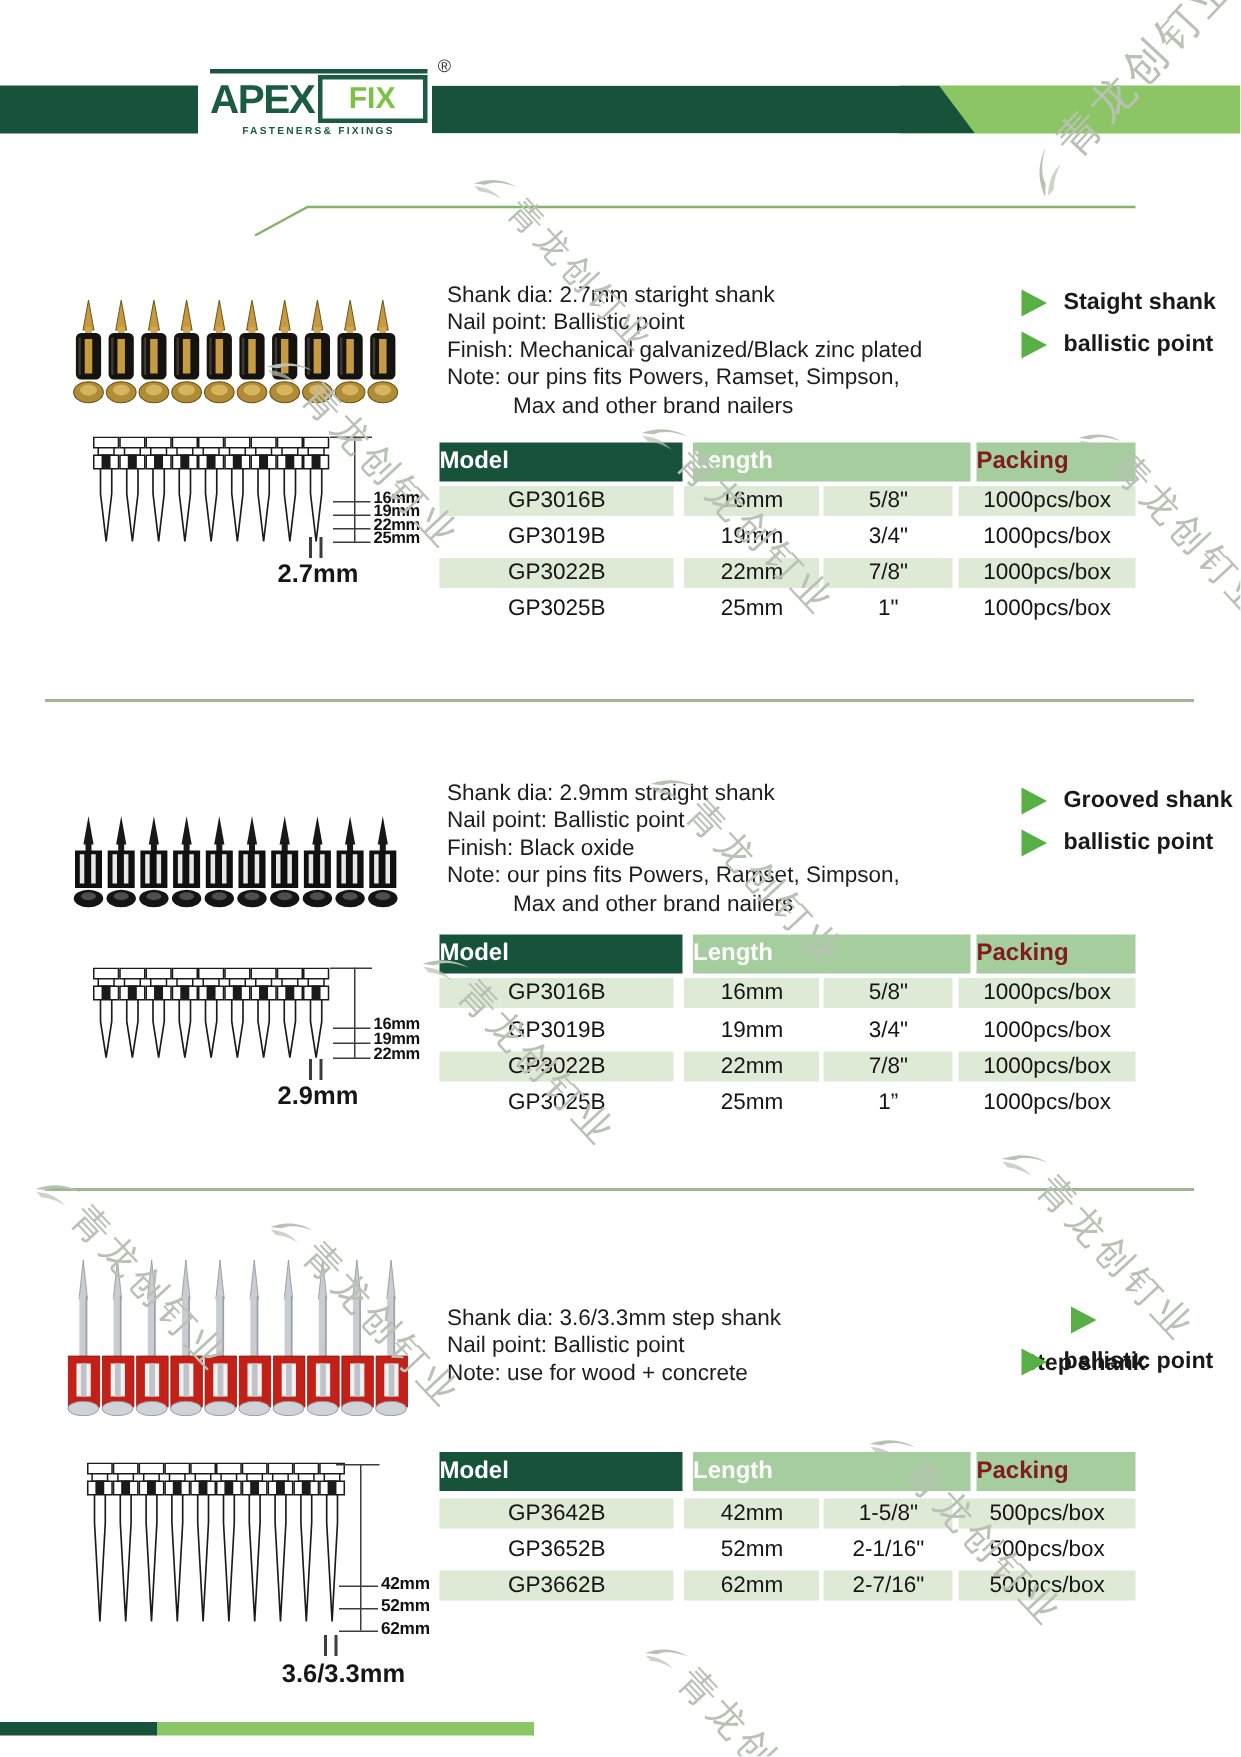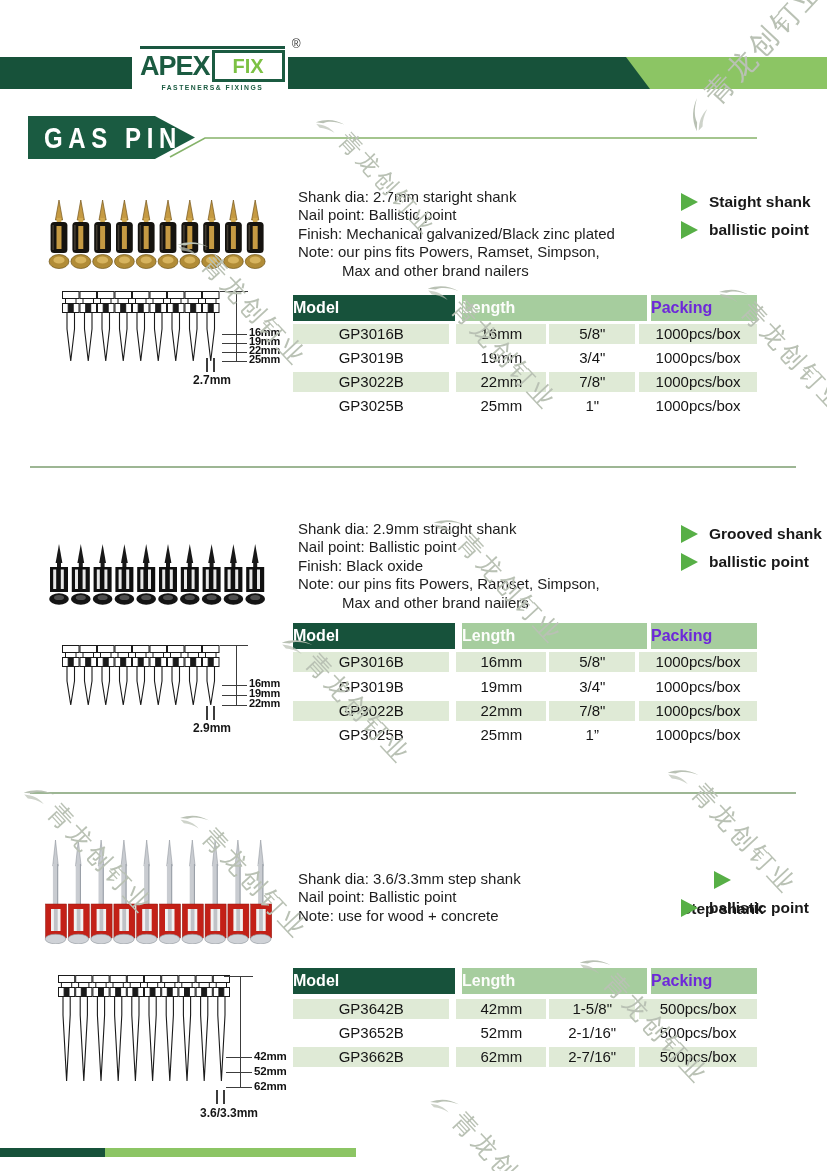--- a/index.html
+++ b/index.html
@@ -40,35 +40,35 @@
   .feature{position:absolute;left:681px;display:flex;align-items:center;gap:11px;}
   .tri{width:0;height:0;border-left:17px solid #57af46;border-top:9px solid transparent;border-bottom:9px solid transparent;}
   .feature span{font-size:15.5px;font-weight:700;color:#191919;white-space:nowrap;}
 
   
   .table{position:absolute;left:293px;width:464px;}
   .thead{position:absolute;top:0;left:0;display:flex;height:26px;width:100%;}
   .th{font-size:16px;font-weight:700;line-height:26px;color:#fff;}
   .th-model{width:162px;background:#17523b;}
   .th-length{width:185px;margin-left:7px;background:#a6cd9e;color:#fcfdfb;}
-  .th-pack{width:106px;margin-left:4px;background:#a6cd9e;color:#6d28d9;}
+  .th-pack{width:106px;margin-left:4px;background:#a6cd9e;color:#7f1d1d;}
   .tr{position:absolute;display:flex;height:20px;width:100%;}
   .td{font-size:15px;line-height:20px;text-align:center;color:#151515;}
   .td-model{width:162px;}
   .td-mm{width:93px;margin-left:7px;}
   .td-inch{width:89px;margin-left:3px;}
   .td-pack{width:122px;margin-left:4px;}
   .tint .td{background:#dfead6;}
 
   
   .vline{position:absolute;width:1px;background:#3c3c3c;}
   .htick{position:absolute;height:1px;background:#3c3c3c;}
   .mlabel{position:absolute;font-size:11px;font-weight:700;color:#111;line-height:9.5px;letter-spacing:-.2px;white-space:nowrap;}
   .dtick{position:absolute;width:1.5px;height:14px;background:#3c3c3c;}
-  .dlabel{position:absolute;font-size:12px;font-weight:600;color:#161616;text-align:center;white-space:nowrap;}
+  .dlabel{position:absolute;font-size:17px;font-weight:600;color:#161616;text-align:center;white-space:nowrap;}
 
   
   .wm{position:absolute;display:flex;align-items:center;gap:5px;color:#b9c1b4;font-size:25px;
       letter-spacing:3px;white-space:nowrap;transform:rotate(47deg);transform-origin:left top;z-index:5;}
   .wm svg{flex:0 0 auto;}
 
   
   .foot-dark{position:absolute;left:0;top:1148px;width:105px;height:9px;background:#17523a;}
   .foot-light{position:absolute;left:105px;top:1148px;width:251px;height:9px;background:#8cc564;}
 
@@ -220,23 +220,20 @@
 
   <div class="logo">
     <div class="logo-row">
       <span class="logo-apex">APEX</span>
       <span class="logo-fix">FIX</span>
       <span class="logo-reg">®</span>
     </div>
     <div class="logo-tag">FASTENERS&amp; FIXINGS</div>
   </div>
 
-  <div class="gaspin">
-    <span>GAS PIN</span>
-  </div>
   <svg class="abs" style="left:165px;top:130px;" width="595" height="32" viewBox="0 0 595 32">
     <polyline points="5,27 40,8 592,8" fill="none" stroke="#86b36a" stroke-width="1.6"></polyline>
   </svg>
 
   <svg class="abs" style="left:48px;top:198px;" width="220" height="72" viewBox="0 0 220 72">
     <use href="#ppA" x="0"></use>
       <use href="#ppA" x="21.8"></use>
       <use href="#ppA" x="43.6"></use>
       <use href="#ppA" x="65.4"></use>
       <use href="#ppA" x="87.2"></use>

